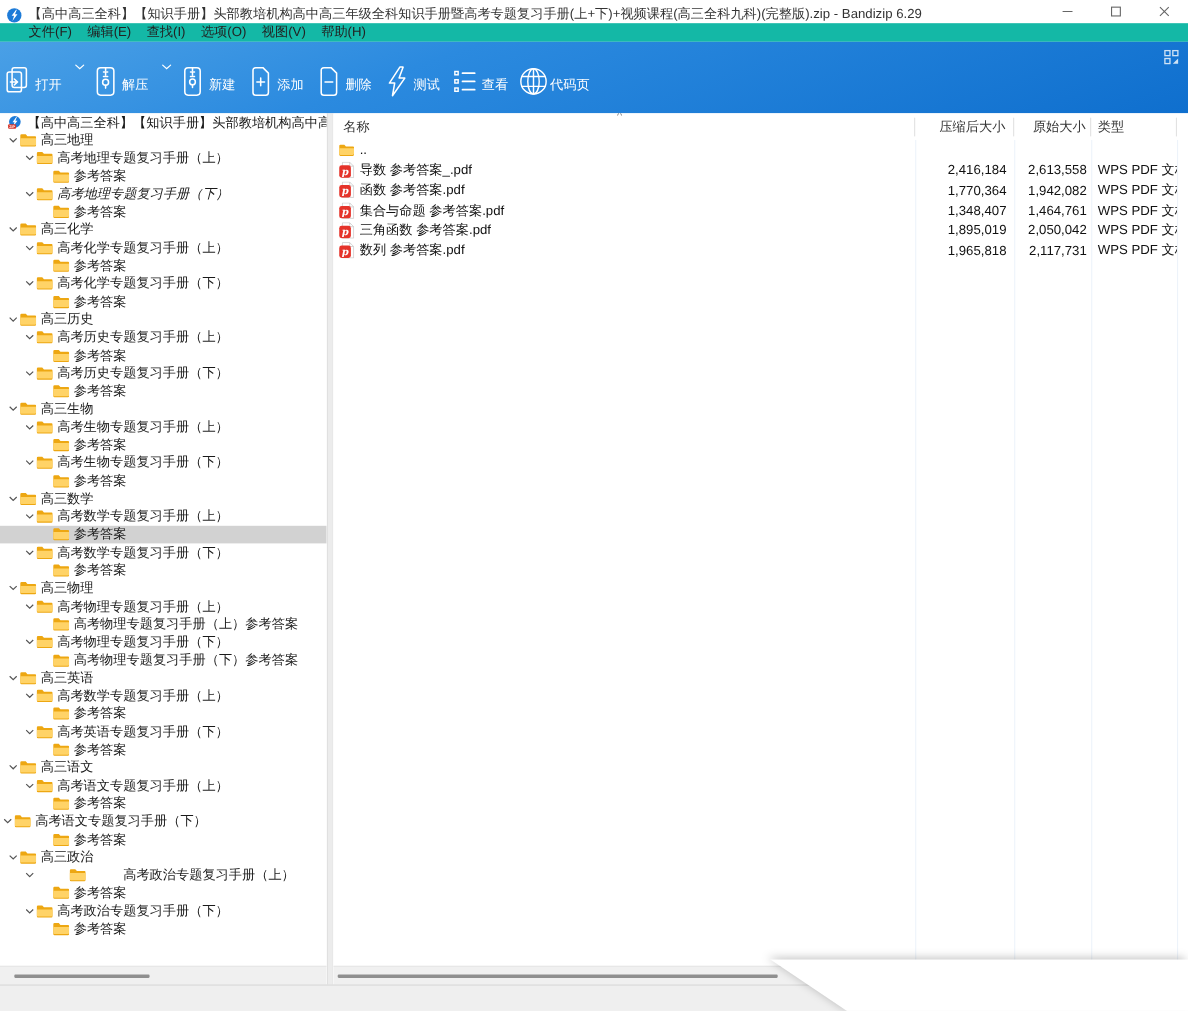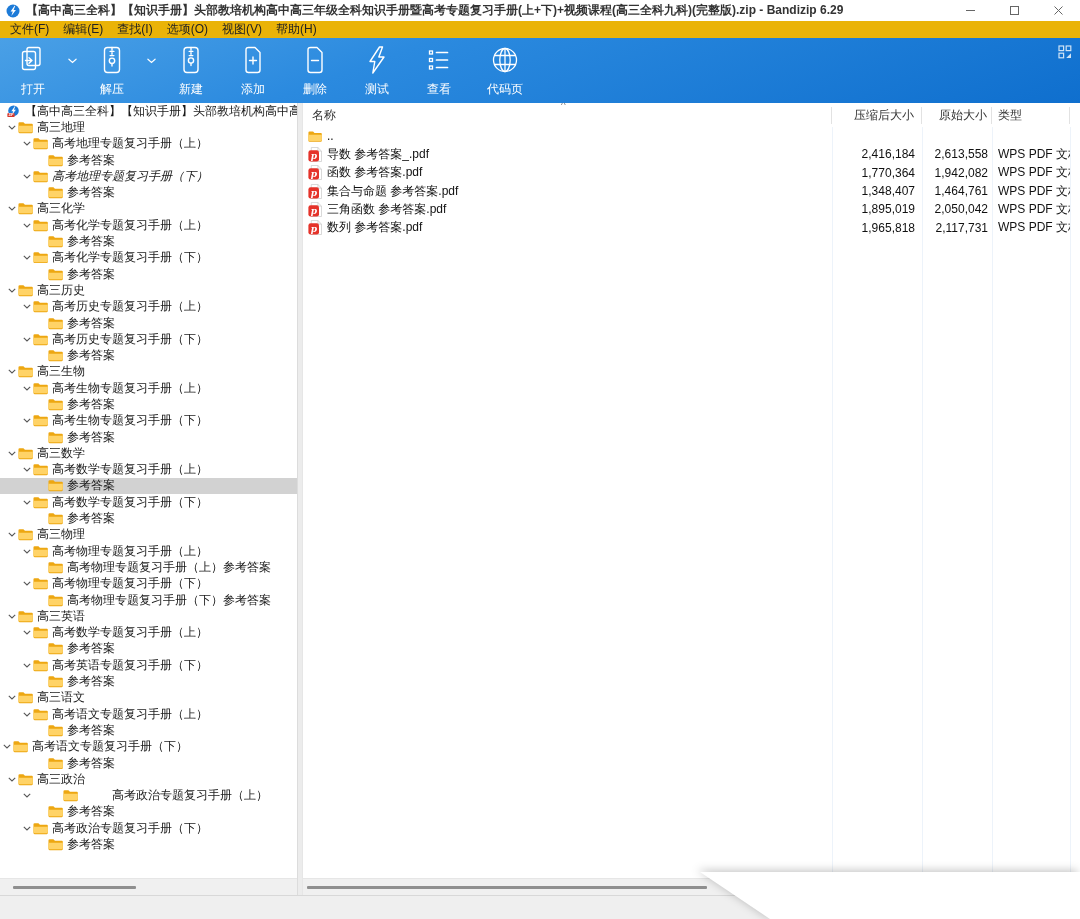--- a/index.html
+++ b/index.html
@@ -1,36 +1,36 @@
 <!DOCTYPE html>
 <html><head>
 <meta charset="utf-8">
 <style>
   html,body{margin:0;padding:0;}
   body{width:1080px;height:919px;overflow:hidden;font-family:"Liberation Sans",sans-serif;
        -webkit-font-smoothing:antialiased;background:#fff;position:relative;}
   .window{position:absolute;inset:0;background:#fff;outline:1px solid #b8b8b8;}
 
   
-  .titlebar{height:21px;background:#ffffff;display:flex;align-items:center;position:relative;font-weight:bold;}
+  .titlebar{height:21px;background:#ffffff;display:flex;align-items:flex-end;position:relative;}
   .app-ic{width:14px;height:14px;margin:0 6px 0 6px;flex:0 0 auto;}
   .app-ic svg{display:block;width:14px;height:14px;}
   .title-text{font-size:12px;color:#333;white-space:nowrap;overflow:hidden;flex:1 1 auto;}
   .win-controls{display:flex;height:100%;flex:0 0 auto;}
   .win-btn{width:44px;height:21px;display:flex;align-items:center;justify-content:center;color:#555;}
   .win-btn svg{display:block;}
 
   
-  .menubar{height:17px;background:#eab308;display:flex;align-items:center;padding-left:3px;text-align:right;}
+  .menubar{height:17px;background:#14b8a6;display:flex;align-items:center;padding-left:19px;text-align:right;}
   .menu-item{font-size:12px;color:#222;padding:0 7px;line-height:17px;white-space:nowrap;}
 
   
   .toolbar{height:65px;background:linear-gradient(160deg,#4aa0e6 0%,#2b8adf 35%,#0f6fce 100%);
            display:flex;align-items:stretch;padding-left:2px;position:relative;}
-  .tb-btn{width:62px;display:flex;flex-direction:column;align-items:center;justify-content:flex-start;
+  .tb-btn{width:62px;display:flex;flex-direction:row;align-items:center;justify-content:flex-start;
           padding-top:7px;color:#fff;}
   .tb-btn.wide{width:70px;}
   .tb-ic{width:30px;height:30px;}
   .tb-ic svg{display:block;width:30px;height:30px;}
   .tb-lb{font-size:12px;margin-top:6px;color:#fff;white-space:nowrap;}
   .tb-drop{width:17px;display:flex;align-items:flex-start;justify-content:center;padding-top:20px;}
   .tb-drop svg{width:9px;height:6px;display:block;}
   .tb-layout{position:absolute;top:7px;right:8px;width:14px;height:14px;}
   .tb-layout svg{display:block;width:14px;height:14px;}
 

